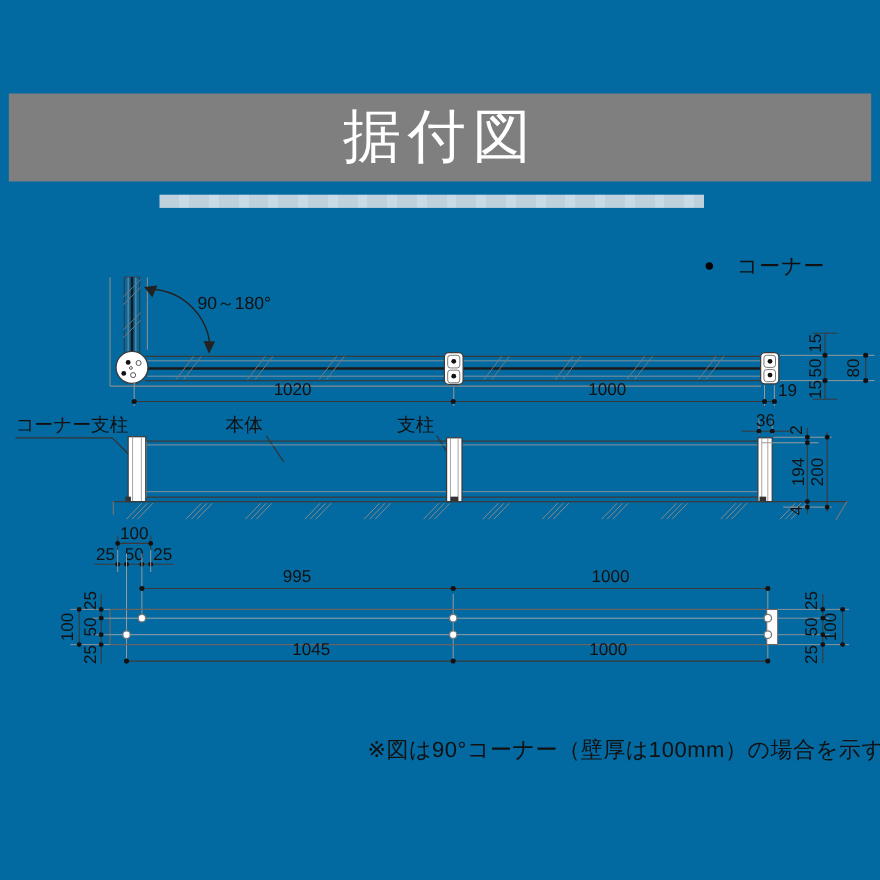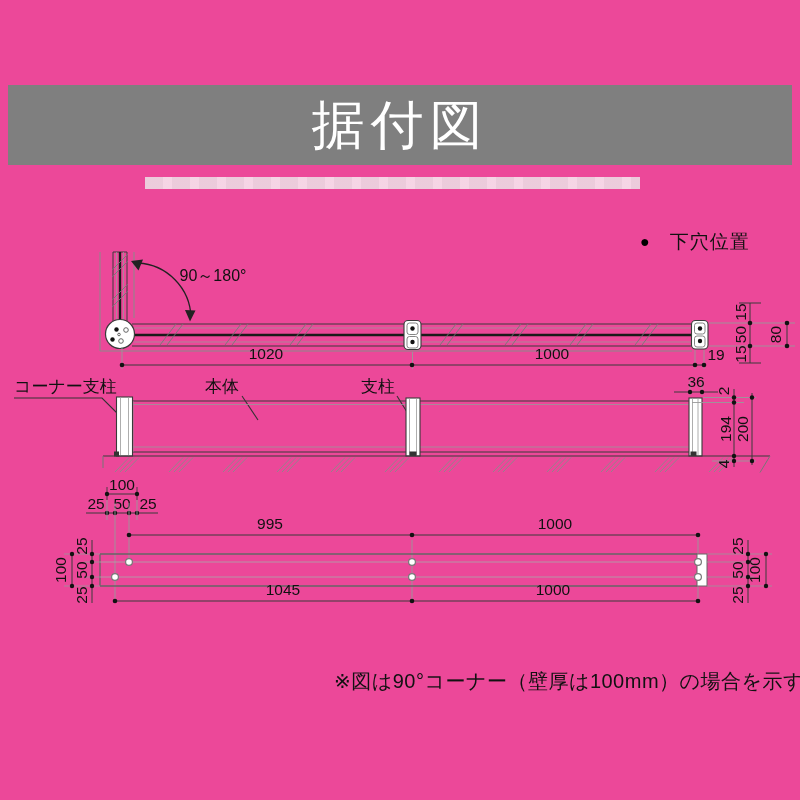--- a/index.html
+++ b/index.html
@@ -1,16 +1,16 @@
 <!DOCTYPE html>
 <html><head>
 <meta charset="utf-8">
 <style>
   html,body{margin:0;padding:0;background:#fff;}
-  #page{position:relative;width:800px;height:800px;background:#ec4899;overflow:hidden;
+  #page{position:relative;width:800px;height:800px;background:#0369a1;overflow:hidden;
         font-family:"Liberation Sans","DejaVu Sans",sans-serif;color:#111;}
   #header-banner{position:absolute;left:8px;top:85px;width:784px;height:80px;background:#7f7f7f;}
   #header-banner .title{width:100%;height:80px;line-height:80px;text-align:center;color:#fff;
         font-size:53px;font-weight:500;letter-spacing:6px;}
   #faint-band{position:absolute;left:145px;top:177px;width:495px;height:12px;opacity:.8;
         background:repeating-linear-gradient(90deg,#ececec 0 18px,#f8f8f8 18px 27px);}
   #legend{position:absolute;left:640px;top:229px;display:flex;align-items:center;gap:20px;}
   #legend .bullet{font-size:16px;line-height:22px;color:#000;}
   #legend .label{font-size:19px;letter-spacing:1px;}
   #note{position:absolute;left:334px;top:668px;width:444px;text-align:right;white-space:nowrap;
@@ -25,21 +25,21 @@
 <div id="page">
 
   <div id="header-banner">
     <div class="title">据付図</div>
   </div>
 
   <div id="faint-band"></div>
 
   <div id="legend">
     <span class="bullet">●</span>
-    <span class="label">下穴位置</span>
+    <span class="label">コーナー</span>
   </div>
 
   <svg width="800" height="800" viewBox="0 0 800 800" style="position:absolute;left:0;top:0;">
 
     <g>
 
       <path d="M100 252 V351 M100 351 H692 M134 252 V318" stroke="#8a8a8a" stroke-width="1" fill="none"></path>
 
       <path d="M113 252 V321 M127 252 V321 M113 252 H127" stroke="#3a3a3a" stroke-width="1" fill="none"></path>
       <path d="M120 252 V320" stroke="#1a1a1a" stroke-width="2.4" fill="none"></path>

